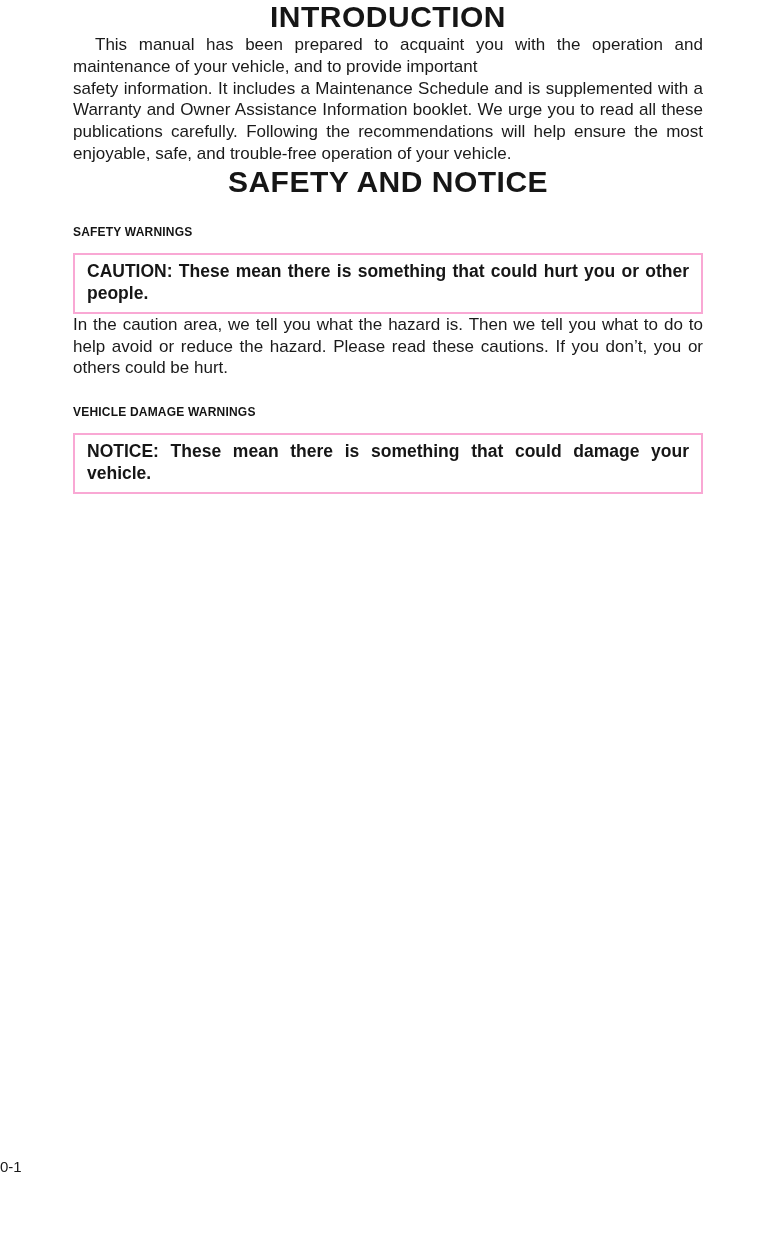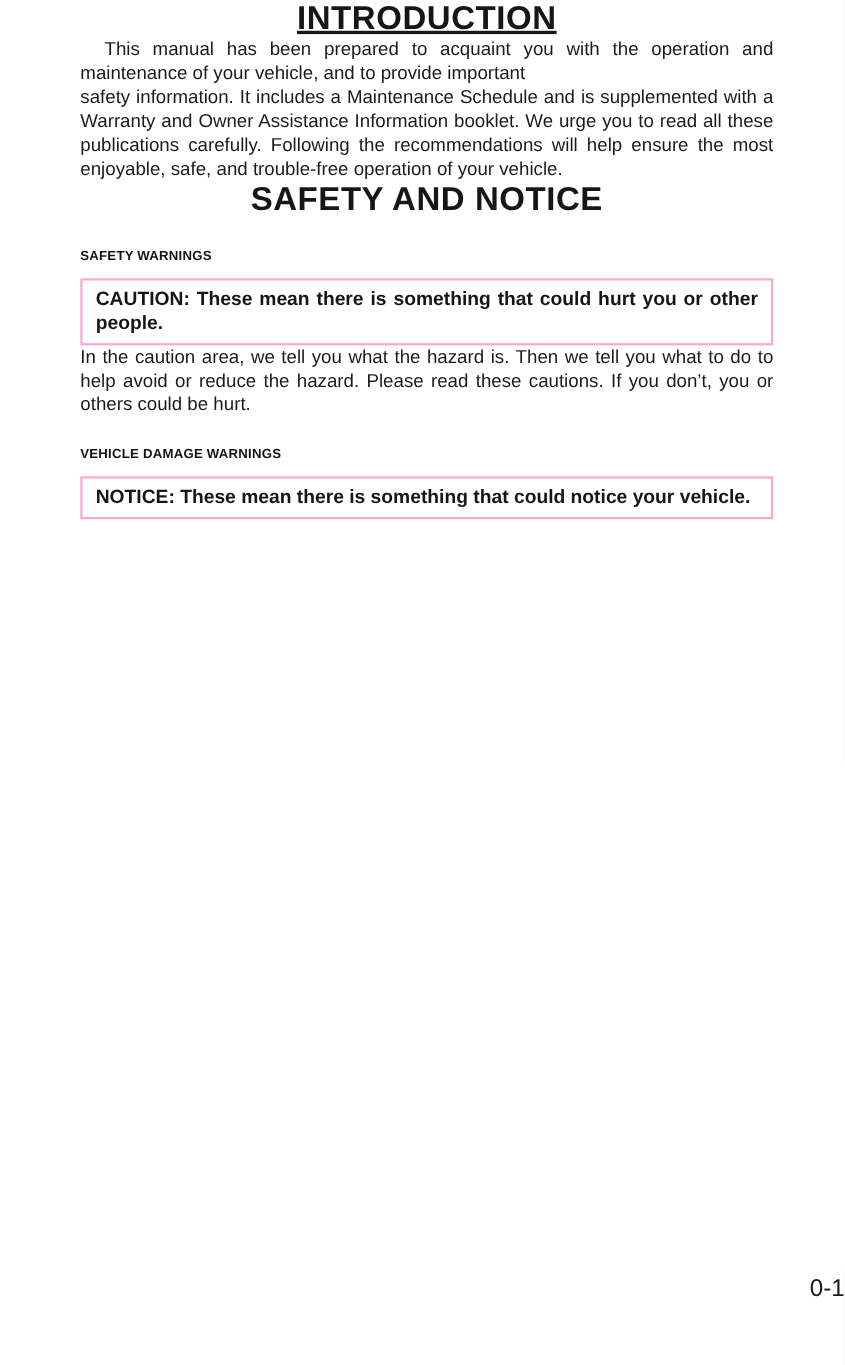--- a/index.html
+++ b/index.html
@@ -23,21 +23,21 @@
     width: 630px;
   }
   h1.doc-title {
     margin: 0;
     font-size: 30px;
     font-weight: bold;
     text-align: center;
     letter-spacing: 0.5px;
     color: #161616;
   }
-  .title-intro { margin-top: 76px; text-decoration: underline; }
+  .title-intro { margin-top: 76px; }
   .title-caution { margin-top: 135px; }
   p.body-text {
     margin: 0;
     font-size: 17px;
     line-height: 21.8px;
     text-align: justify;
     color: #1a1a1a;
   }
   .intro-para {
     margin-top: 26px;
@@ -66,22 +66,22 @@
     text-align: justify;
     color: #161616;
   }
   .after-box { margin-top: 11px; }
   .notice-para { margin-top: 16px; }
   .page-number {
     position: absolute;
     top: 1158px;
     left: 0;
     width: 768px;
-    text-align: right;
-    font-size: 22px;
+    text-align: left;
+    font-size: 15px;
     color: #1a1a1a;
   }
 </style>
 </head>
 <body>
 
 <div class="page">
   <div class="column">
 
     <h1 class="doc-title title-intro">INTRODUCTION</h1>
@@ -94,20 +94,20 @@
 
     <div class="warn-box">
       <p>CAUTION: These mean there is something that could hurt you or other people.</p>
     </div>
 
     <p class="body-text after-box">In the caution area, we tell you what the hazard is. Then we tell you what to do to help avoid or reduce the hazard. Please read these cautions. If you don’t, you or others could be hurt.</p>
 
     <h2 class="sub-heading">VEHICLE DAMAGE WARNINGS</h2>
 
     <div class="warn-box">
-      <p>NOTICE: These mean there is something that could notice your vehicle.</p>
+      <p>NOTICE: These mean there is something that could damage your vehicle.</p>
     </div>
 
 
   </div>
 
   <div class="page-number">0-1</div>
 </div>
 
 </body></html>

